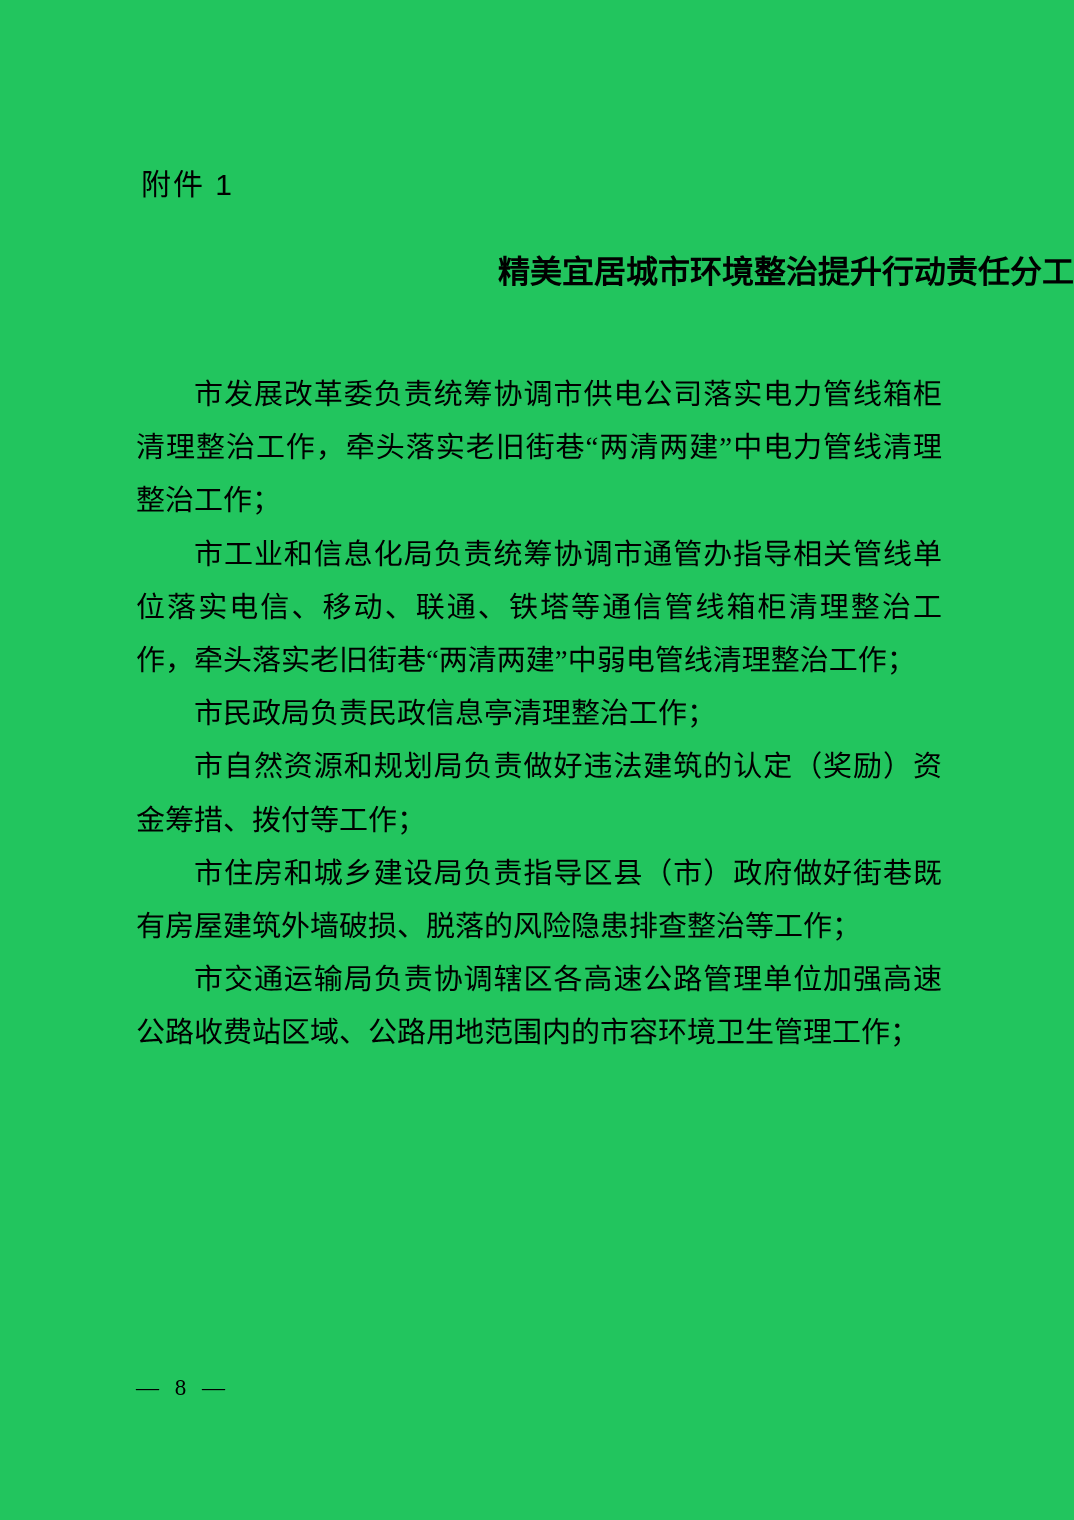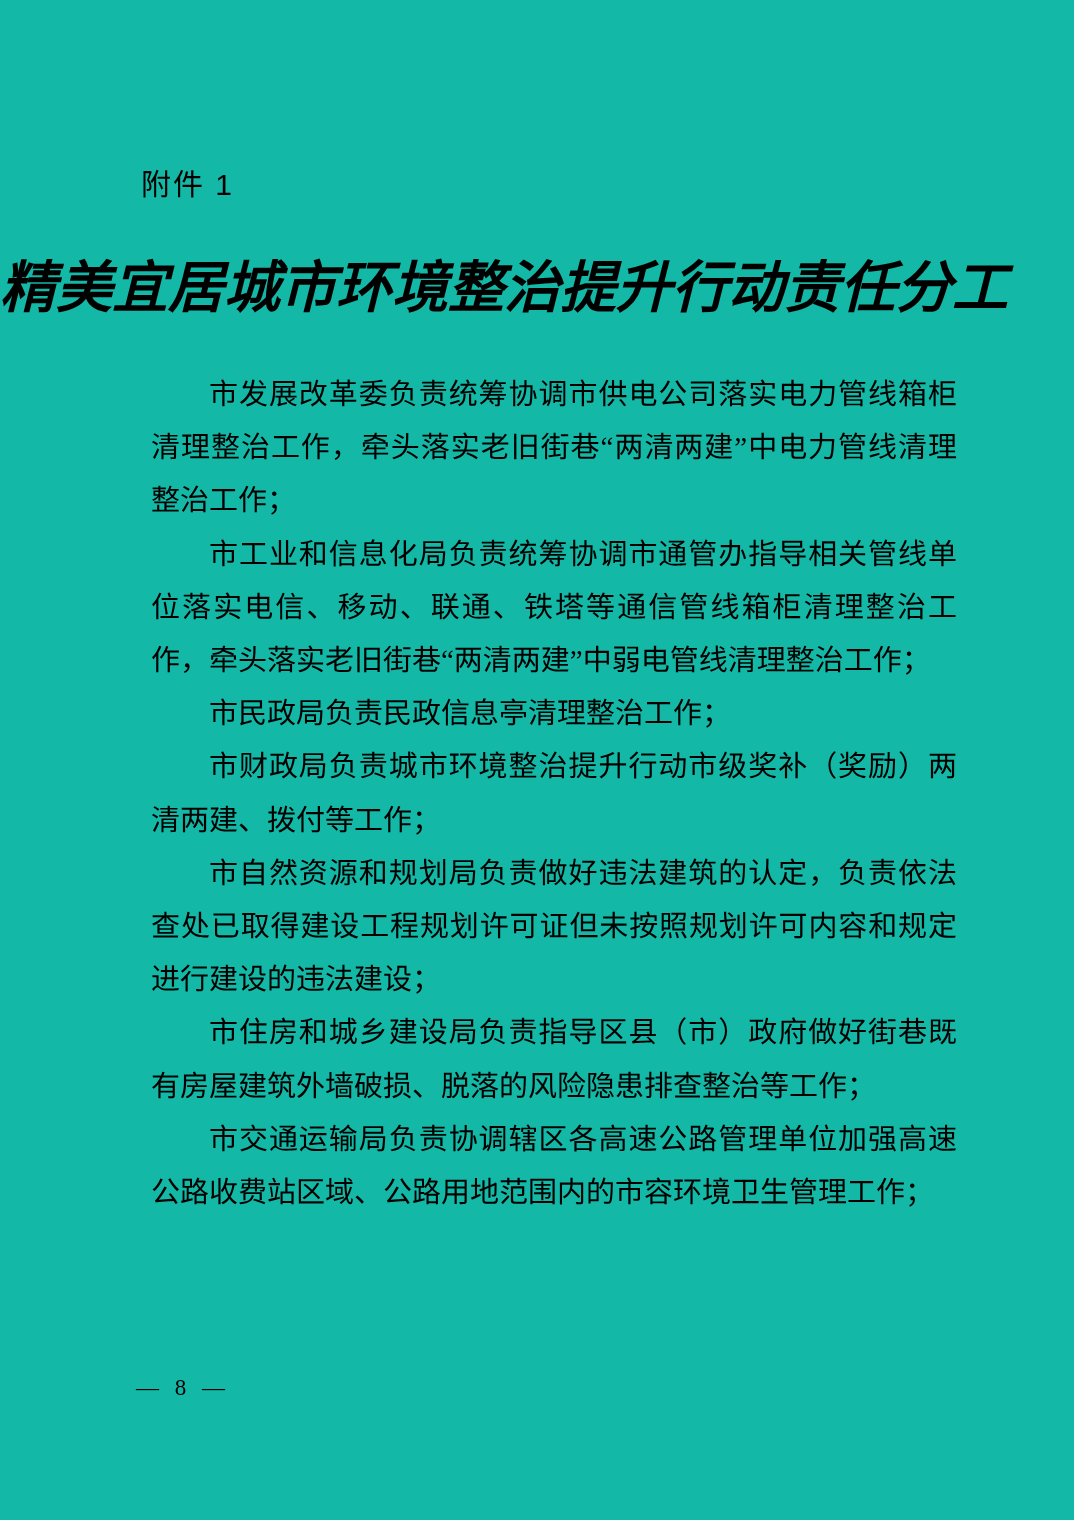--- a/index.html
+++ b/index.html
@@ -11,50 +11,49 @@
     width: 1074px;
     height: 1520px;
     position: relative;
     color: #000000;
     font-family: "Liberation Serif", serif;
     overflow: hidden;
   }
   .page {
     position: absolute;
     inset: 0;
-    background: #14b8a6;
+    background: #22c55e;
   }
   .attachment-label {
     position: absolute;
     left: 141px;
     top: 160px;
     font-size: 30px;
     font-weight: 500;
     font-family: "Liberation Sans", sans-serif;
     letter-spacing: 2px;
     white-space: nowrap;
   }
   .doc-title {
     position: absolute;
     left: 0;
     right: 0;
     top: 252px;
     margin: 0;
-    text-align: left;
-    font-size: 56px;
+    text-align: right;
+    font-size: 32px;
     line-height: 1.3;
     font-weight: bold;
     font-family: "Liberation Serif", serif;
     letter-spacing: 0px;
     white-space: nowrap;
-    font-style: italic;
   }
   .doc-body {
     position: absolute;
-    left: 151px;
+    left: 136px;
     top: 368px;
     width: 806px;
     font-size: 29px;
     line-height: 53.2px;
     text-align: justify;
     font-family: "Liberation Serif", serif;
   }
   .doc-body p {
     margin: 0;
     padding: 0;
@@ -77,21 +76,20 @@
 <div class="page">
 
   <div class="attachment-label">附件 1</div>
 
   <h1 class="doc-title">精美宜居城市环境整治提升行动责任分工</h1>
 
   <div class="doc-body">
     <p>市发展改革委负责统筹协调市供电公司落实电力管线箱柜清理整治工作，牵头落实老旧街巷“两清两建”中电力管线清理整治工作；</p>
     <p>市工业和信息化局负责统筹协调市通管办指导相关管线单位落实电信、移动、联通、铁塔等通信管线箱柜清理整治工作，牵头落实老旧街巷“两清两建”中弱电管线清理整治工作；</p>
     <p>市民政局负责民政信息亭清理整治工作；</p>
-    <p>市财政局负责城市环境整治提升行动市级奖补（奖励）两清两建、拨付等工作；</p>
-    <p>市自然资源和规划局负责做好违法建筑的认定，负责依法查处已取得建设工程规划许可证但未按照规划许可内容和规定进行建设的违法建设；</p>
+    <p>市自然资源和规划局负责做好违法建筑的认定（奖励）资金筹措、拨付等工作；</p>
     <p>市住房和城乡建设局负责指导区县（市）政府做好街巷既有房屋建筑外墙破损、脱落的风险隐患排查整治等工作；</p>
     <p>市交通运输局负责协调辖区各高速公路管理单位加强高速公路收费站区域、公路用地范围内的市容环境卫生管理工作；</p>
   </div>
 
   <div class="page-footer">— 8 —</div>
 
 </div>
 
 </body></html>

